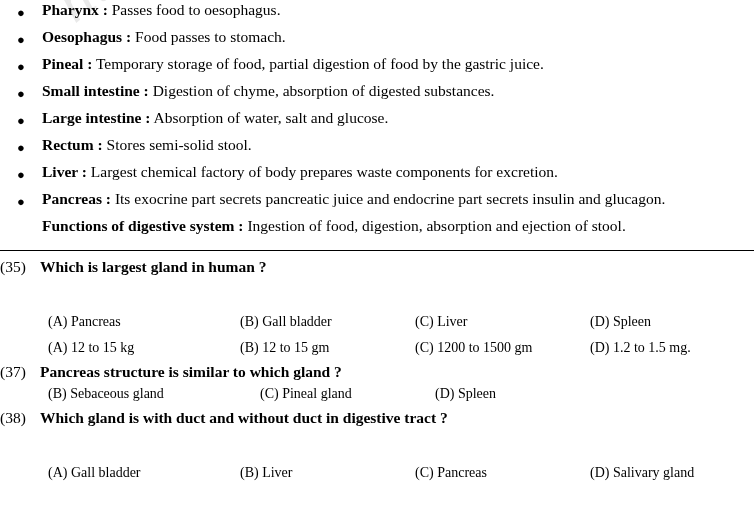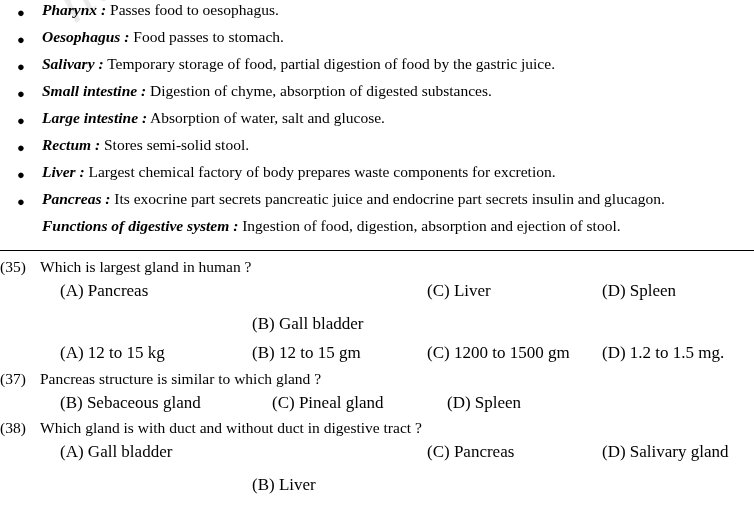--- a/index.html
+++ b/index.html
@@ -59,21 +59,20 @@
     line-height: 1.35;
     padding-top: 2px;
   }
   .bullet-text {
     flex: 1 1 auto;
     padding-right: 4px;
     white-space: nowrap;
   }
   .term {
     font-weight: bold;
-    font-style: italic;
   }
   .desc {
     font-weight: normal;
   }
   .no-bullet .bullet-dot {
     visibility: hidden;
   }
 
   
   #divider {
@@ -102,26 +101,28 @@
     padding: 1px 0;
   }
   .q-num {
     width: 40px;
     flex: 0 0 40px;
     text-align: left;
     box-sizing: border-box;
   }
   .q-text {
     flex: 1 1 auto;
+    font-weight: bold;
   }
   .options {
     display: flex;
-    font-size: 17px;
+    font-size: 14px;
     line-height: 1.15;
-    padding: 4px 0 4px 12px;
+    padding: 4px 0 4px 0;
+    align-items: flex-end;
   }
   .opt {
     white-space: nowrap;
   }
   .opt-pad {
     width: 48px;
     flex: 0 0 48px;
   }
   
   .cols-a .opt:nth-child(2) { width: 192px; flex: 0 0 192px; }
@@ -145,21 +146,21 @@
   <li class="bullet-row">
     <span class="bullet-dot">●</span>
     <span class="bullet-text"><span class="term">Pharynx :</span><span class="desc"> Passes food to oesophagus.</span></span>
   </li>
   <li class="bullet-row">
     <span class="bullet-dot">●</span>
     <span class="bullet-text"><span class="term">Oesophagus :</span><span class="desc"> Food  passes  to  stomach.</span></span>
   </li>
   <li class="bullet-row">
     <span class="bullet-dot">●</span>
-    <span class="bullet-text"><span class="term">Salivary  :</span><span class="desc"> Temporary  storage  of  food, partial digestion of food by the gastric juice.</span></span>
+    <span class="bullet-text"><span class="term">Pineal  :</span><span class="desc"> Temporary  storage  of  food, partial digestion of food by the gastric juice.</span></span>
   </li>
   <li class="bullet-row">
     <span class="bullet-dot">●</span>
     <span class="bullet-text"><span class="term">Small intestine :</span><span class="desc"> Digestion of chyme, absorption of digested substances.</span></span>
   </li>
   <li class="bullet-row">
     <span class="bullet-dot">●</span>
     <span class="bullet-text"><span class="term">Large intestine :</span><span class="desc"> Absorption of water, salt and glucose.</span></span>
   </li>
   <li class="bullet-row">

